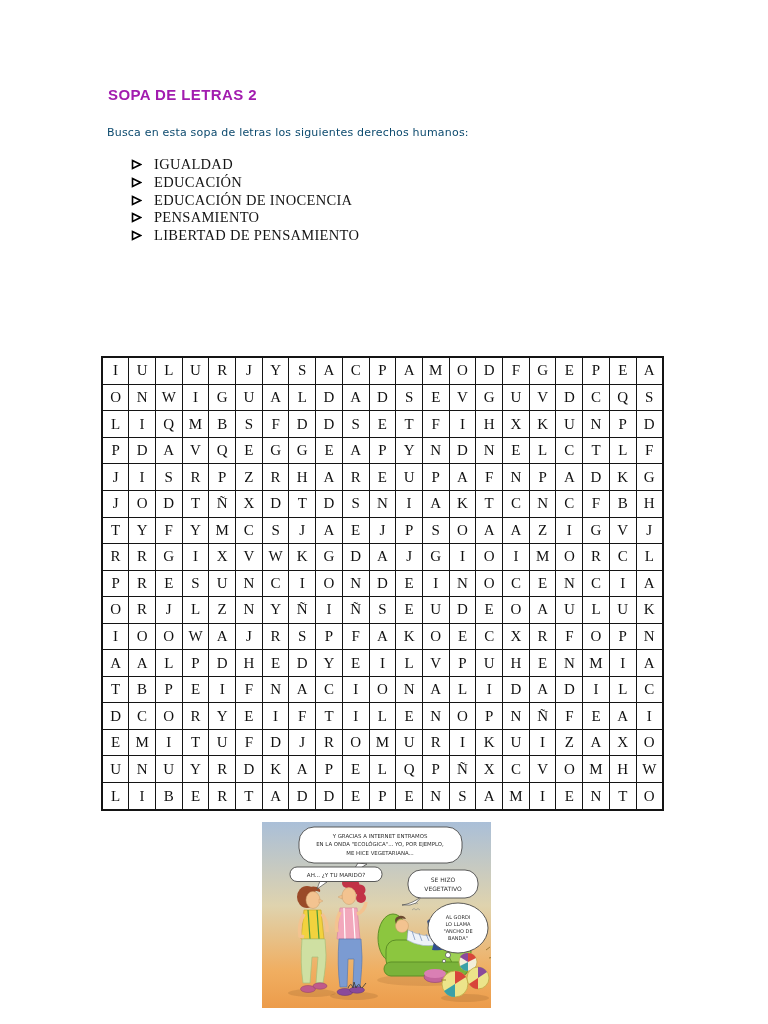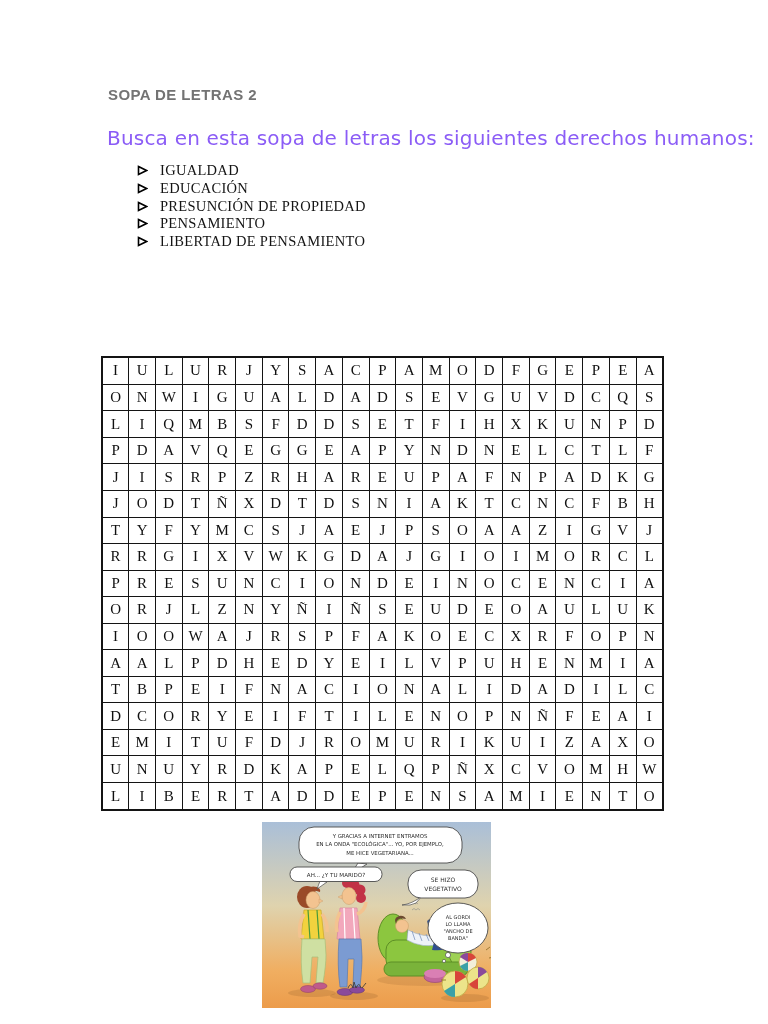--- a/index.html
+++ b/index.html
@@ -6,30 +6,30 @@
   body {
     width:768px; height:1024px;
     background:#ffffff;
     position:relative;
     font-family:"Liberation Sans", sans-serif;
     overflow:hidden;
   }
   .page-title {
     position:absolute; left:108px; top:86px;
     font-size:15px; font-weight:bold;
-    color:#737373; letter-spacing:0.4px;
+    color:#a21caf; letter-spacing:0.4px;
   }
   .instructions {
     position:absolute; left:107px; top:126px;
-    font-size:20px; color:#8b5cf6; letter-spacing:0.2px;
+    font-size:11px; color:#0c4a6e; letter-spacing:0.2px;
     font-family:"DejaVu Sans", sans-serif;
   }
   ul.word-list {
     position:absolute; left:121px; top:146px;
-    list-style:none; margin:16px; padding:0;
+    list-style:none; margin:10px; padding:0;
   }
   ul.word-list li {
     display:flex; align-items:center;
     height:17.7px;
   }
   .bullet { width:11px; margin-right:12px; display:flex; align-items:center; }
   .word {
     font-family:"Liberation Serif", serif;
     font-size:14.5px; color:#141414; letter-spacing:0.3px;
   }
@@ -78,21 +78,21 @@
         </svg>
       </span>
       <span class="word">EDUCACIÓN</span>
     </li>
     <li>
       <span class="bullet">
         <svg width="11" height="11" viewBox="0 0 11 11">
           <path d="M1.5,1.5 L9.5,5.5 L1.5,9.5 Z" fill="#ffffff" stroke="#000000" stroke-width="1.6"></path>
         </svg>
       </span>
-      <span class="word">PRESUNCIÓN DE PROPIEDAD</span>
+      <span class="word">EDUCACIÓN DE INOCENCIA</span>
     </li>
     <li>
       <span class="bullet">
         <svg width="11" height="11" viewBox="0 0 11 11">
           <path d="M1.5,1.5 L9.5,5.5 L1.5,9.5 Z" fill="#ffffff" stroke="#000000" stroke-width="1.6"></path>
         </svg>
       </span>
       <span class="word">PENSAMIENTO</span>
     </li>
     <li>

